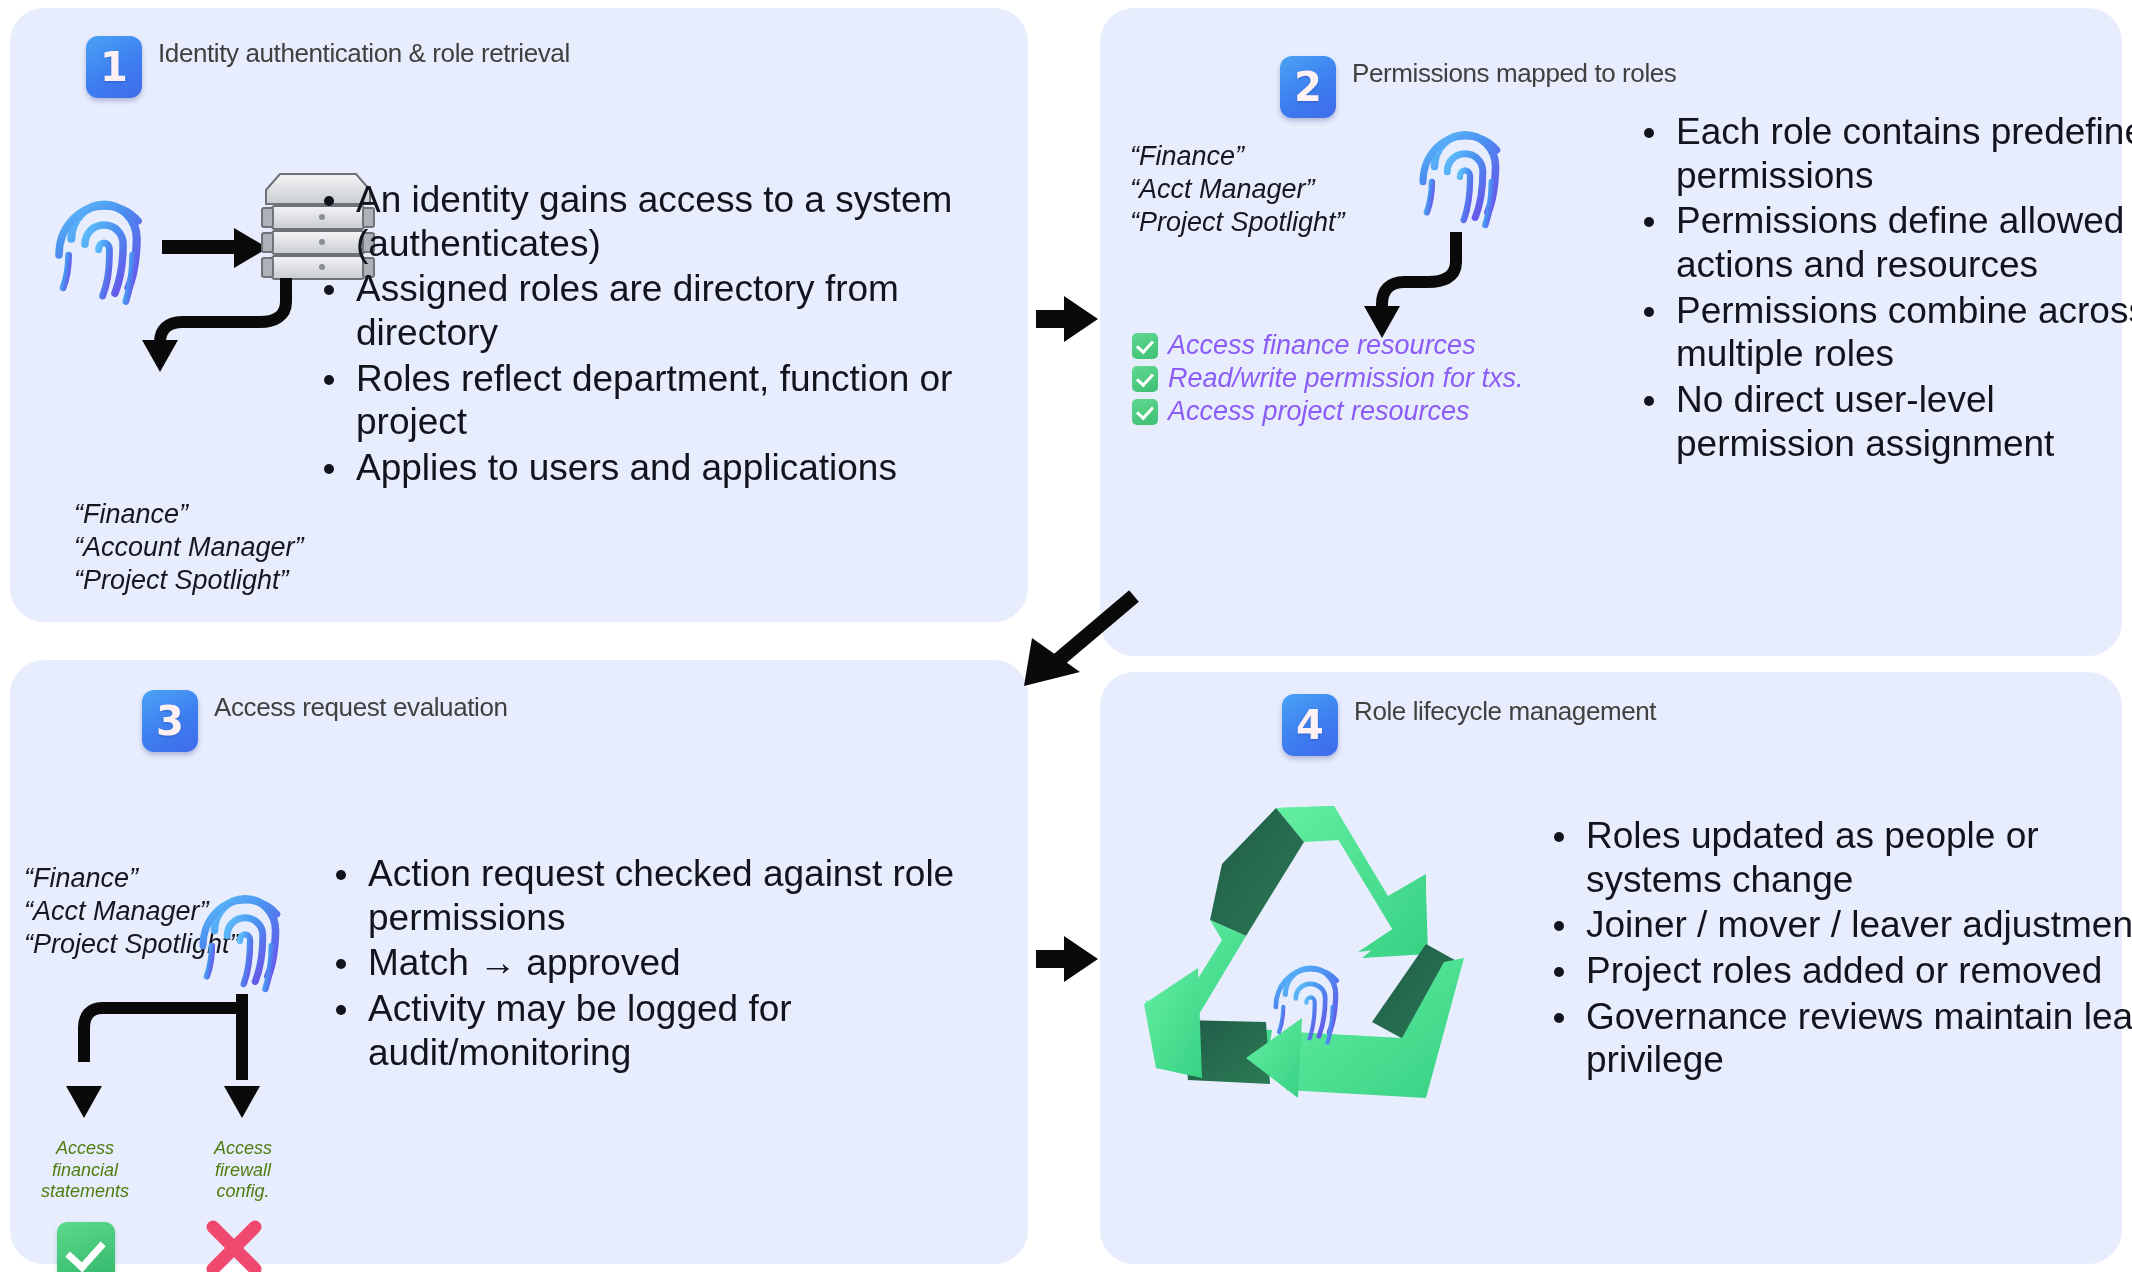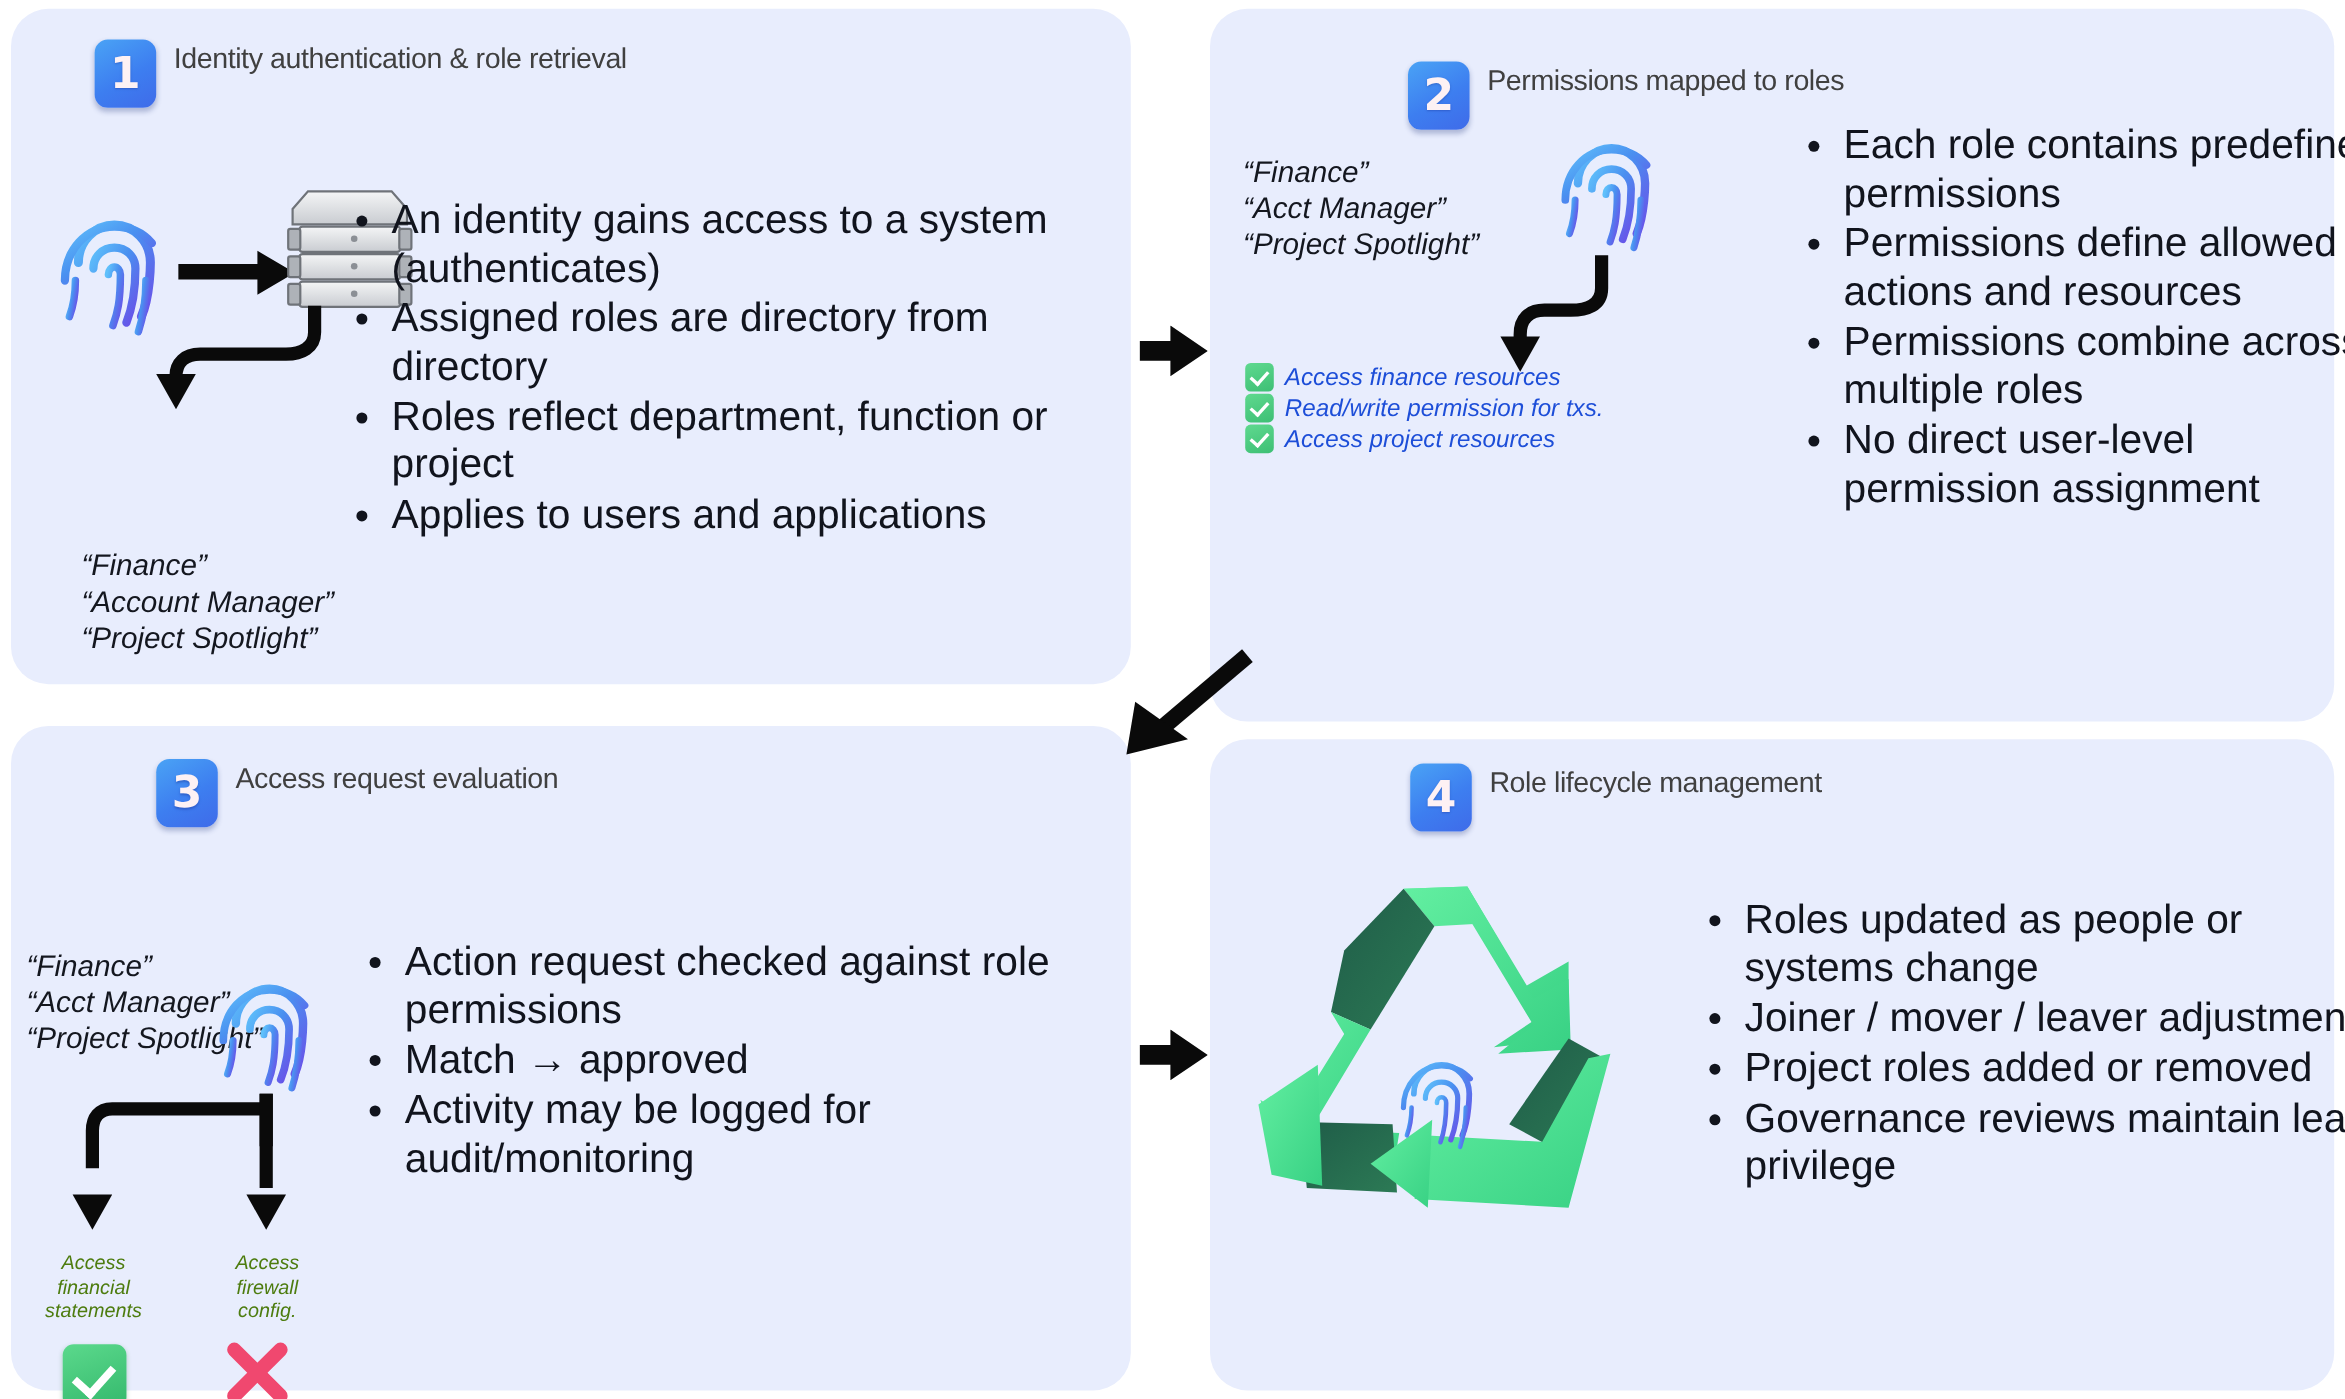--- a/index.html
+++ b/index.html
@@ -116,22 +116,22 @@
     content: "";
     position: absolute;
     left: 8px; top: 4px;
     width: 7px; height: 13px;
     border: solid #ffffff;
     border-width: 0 3px 3px 0;
     transform: rotate(42deg);
   }
   .perm-label {
     font-style: italic;
-    font-size: 22px;
-    color: #1d4ed8;
+    font-size: 27px;
+    color: #8b5cf6;
     white-space: nowrap;
   }
 
   
   .fingerprint { position: absolute; }
 
   
   .server { position: absolute; }
 
   

